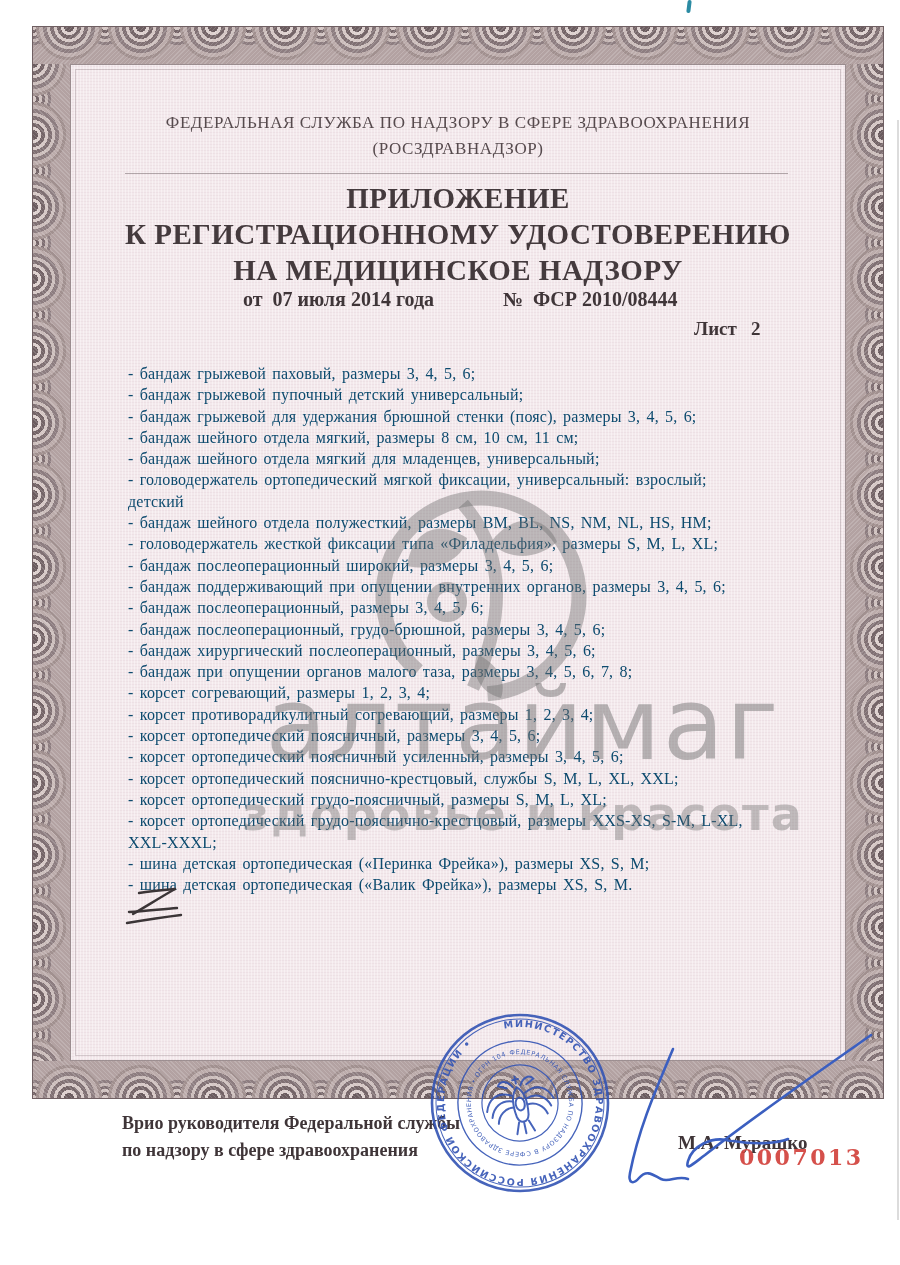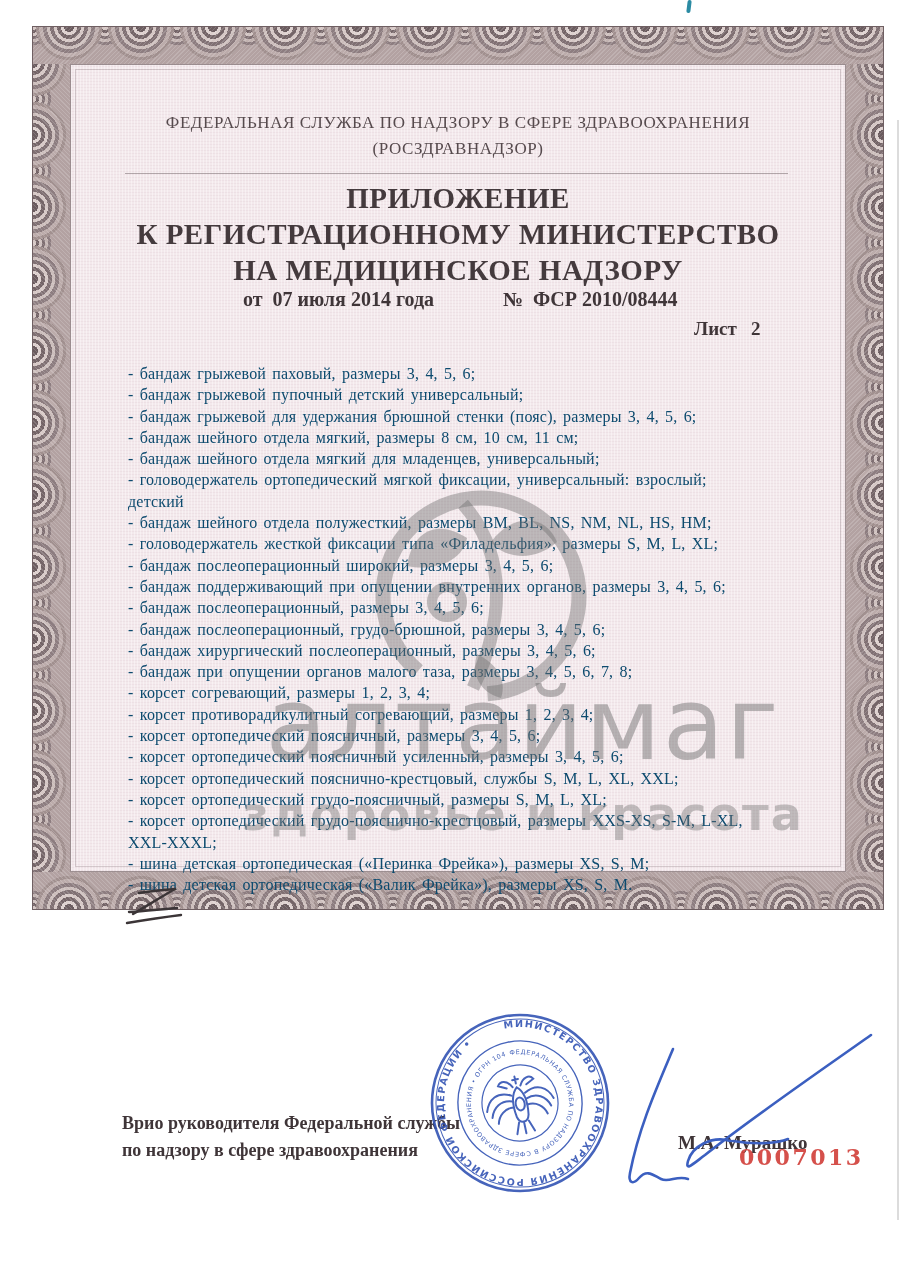--- a/index.html
+++ b/index.html
@@ -6,21 +6,21 @@
   html,body{margin:0;padding:0;}
   body{
     width:900px;height:1265px;position:relative;background:#ffffff;overflow:hidden;
     font-family:"Liberation Serif", serif;
   }
   .scan-edge{position:absolute;right:1px;top:120px;width:2px;height:1100px;background:#dcdcdc;}
   .pen-tick{position:absolute;left:687px;top:0;width:4px;height:13px;background:#2b8ba3;transform:rotate(7deg);border-radius:2px;}
 
   
   .cert{
-    position:absolute;left:33px;top:27px;width:850px;height:882px;
+    position:absolute;left:33px;top:27px;width:850px;height:1071px;
     background:#b3a2a2;outline:1px solid #6f5f62;
   }
   .bs{position:absolute;}
   .bs-top,.bs-bottom{left:0;right:0;height:37px;background-color:#b3a2a2;}
   .bs-left,.bs-right{top:0;bottom:0;width:37px;background-color:#b3a2a2;}
   .bs-top{
     top:0;
     background-image:
       repeating-linear-gradient(135deg, rgba(255,255,255,.16) 0 1px, transparent 1px 3px),
       radial-gradient(circle 34px at 36px 0px,#6b5c5f 0 5px,#ddd0ce 5px 8px,#746467 8px 12px,#d5c7c5 12px 15px,#807073 15px 19px,#cbbdbb 19px 22px,#8d7d80 22px 26px,#bcacab 26px 30px,#a1908f 30px 33px,transparent 33px),
@@ -118,21 +118,21 @@
   <div class="bs bs-top"></div>
   <div class="bs bs-bottom"></div>
 
   <div class="paper"></div>
 
   <div class="layer">
     <div class="txt centered agency" style="top:86px">ФЕДЕРАЛЬНАЯ СЛУЖБА ПО НАДЗОРУ В СФЕРЕ ЗДРАВООХРАНЕНИЯ</div>
     <div class="txt centered agency" style="top:112px">(РОСЗДРАВНАДЗОР)</div>
     <div class="rule"></div>
     <div class="txt centered ttl" style="top:155px">ПРИЛОЖЕНИЕ</div>
-    <div class="txt centered ttl" style="top:191px">К РЕГИСТРАЦИОННОМУ МИНИСТЕРСТВО</div>
+    <div class="txt centered ttl" style="top:191px">К РЕГИСТРАЦИОННОМУ УДОСТОВЕРЕНИЮ</div>
     <div class="txt centered ttl" style="top:227px">НА МЕДИЦИНСКОЕ НАДЗОРУ</div>
     <div class="txt dateline" style="left:210px;top:261px">от  07 июля 2014 года</div>
     <div class="txt dateline" style="left:470px;top:261px">№  ФСР 2010/08444</div>
     <div class="txt sheet" style="left:661px;top:291px">Лист   2</div>
 
     <div class="items">
         <div class="item-line">- бандаж грыжевой паховый, размеры 3, 4, 5, 6;</div>
         <div class="item-line">- бандаж грыжевой пупочный детский универсальный;</div>
         <div class="item-line">- бандаж грыжевой для удержания брюшной стенки (пояс), размеры 3, 4, 5, 6;</div>
         <div class="item-line">- бандаж шейного отдела мягкий, размеры 8 см, 10 см, 11 см;</div>

